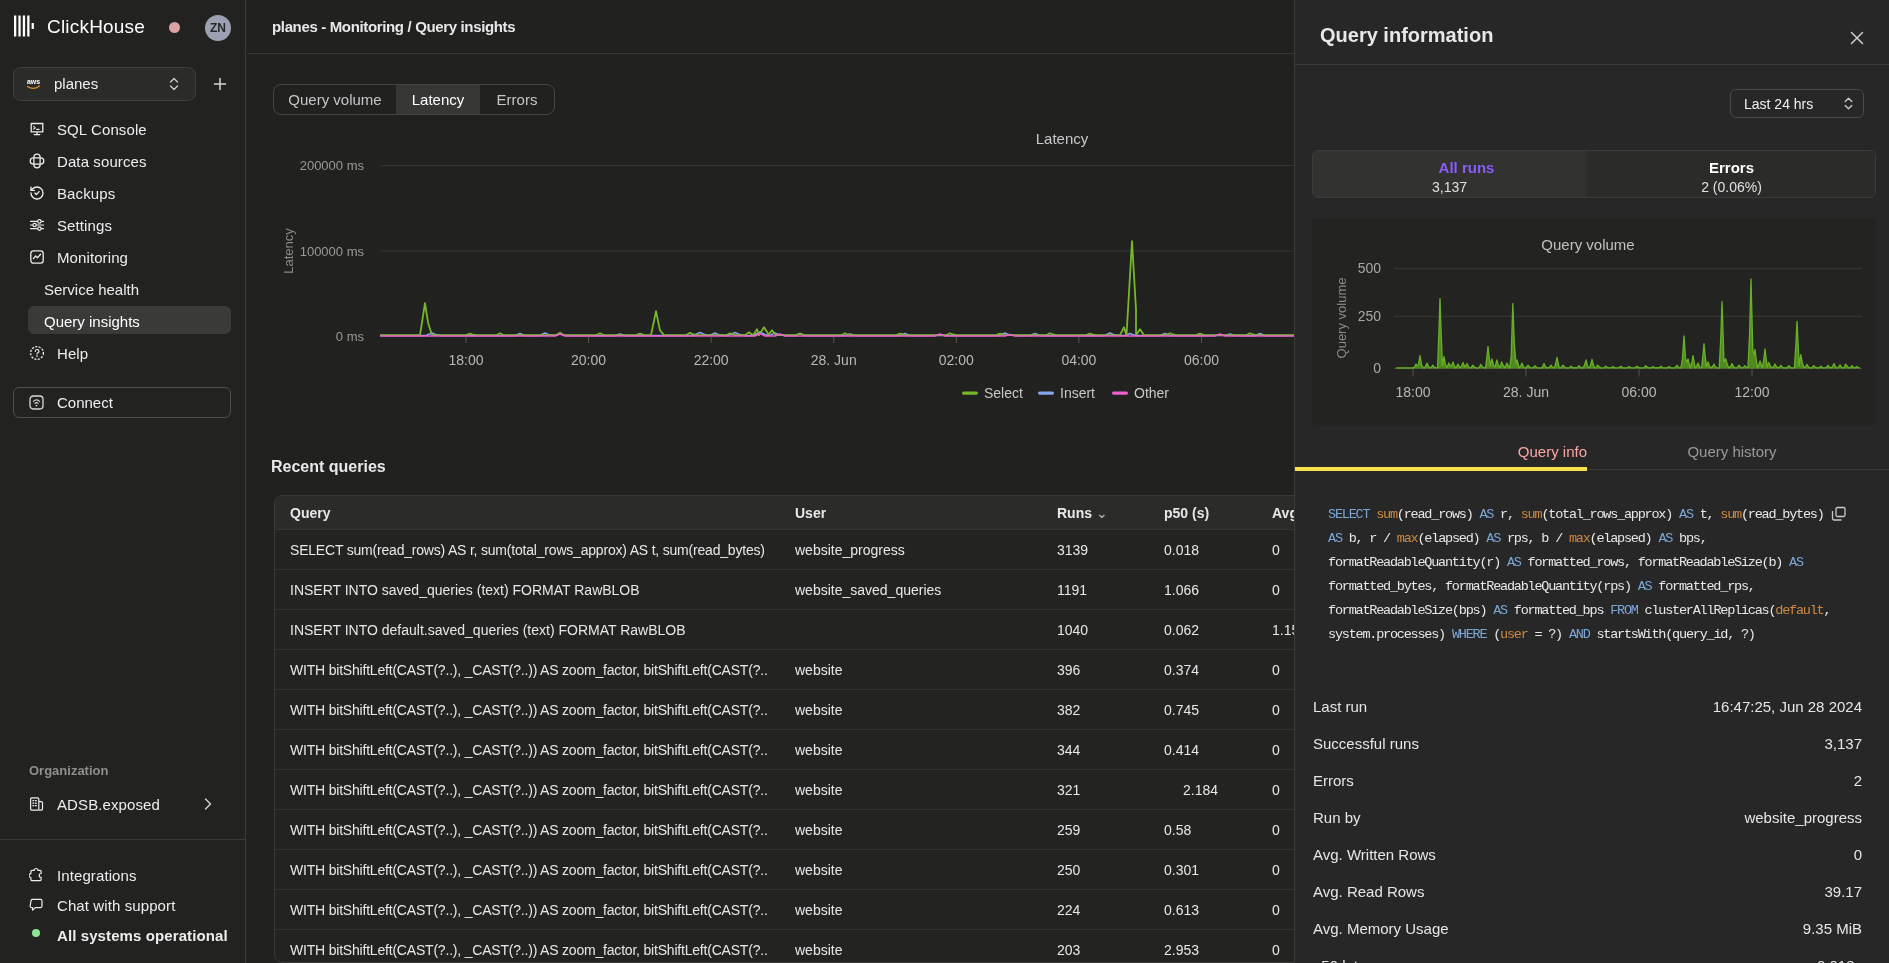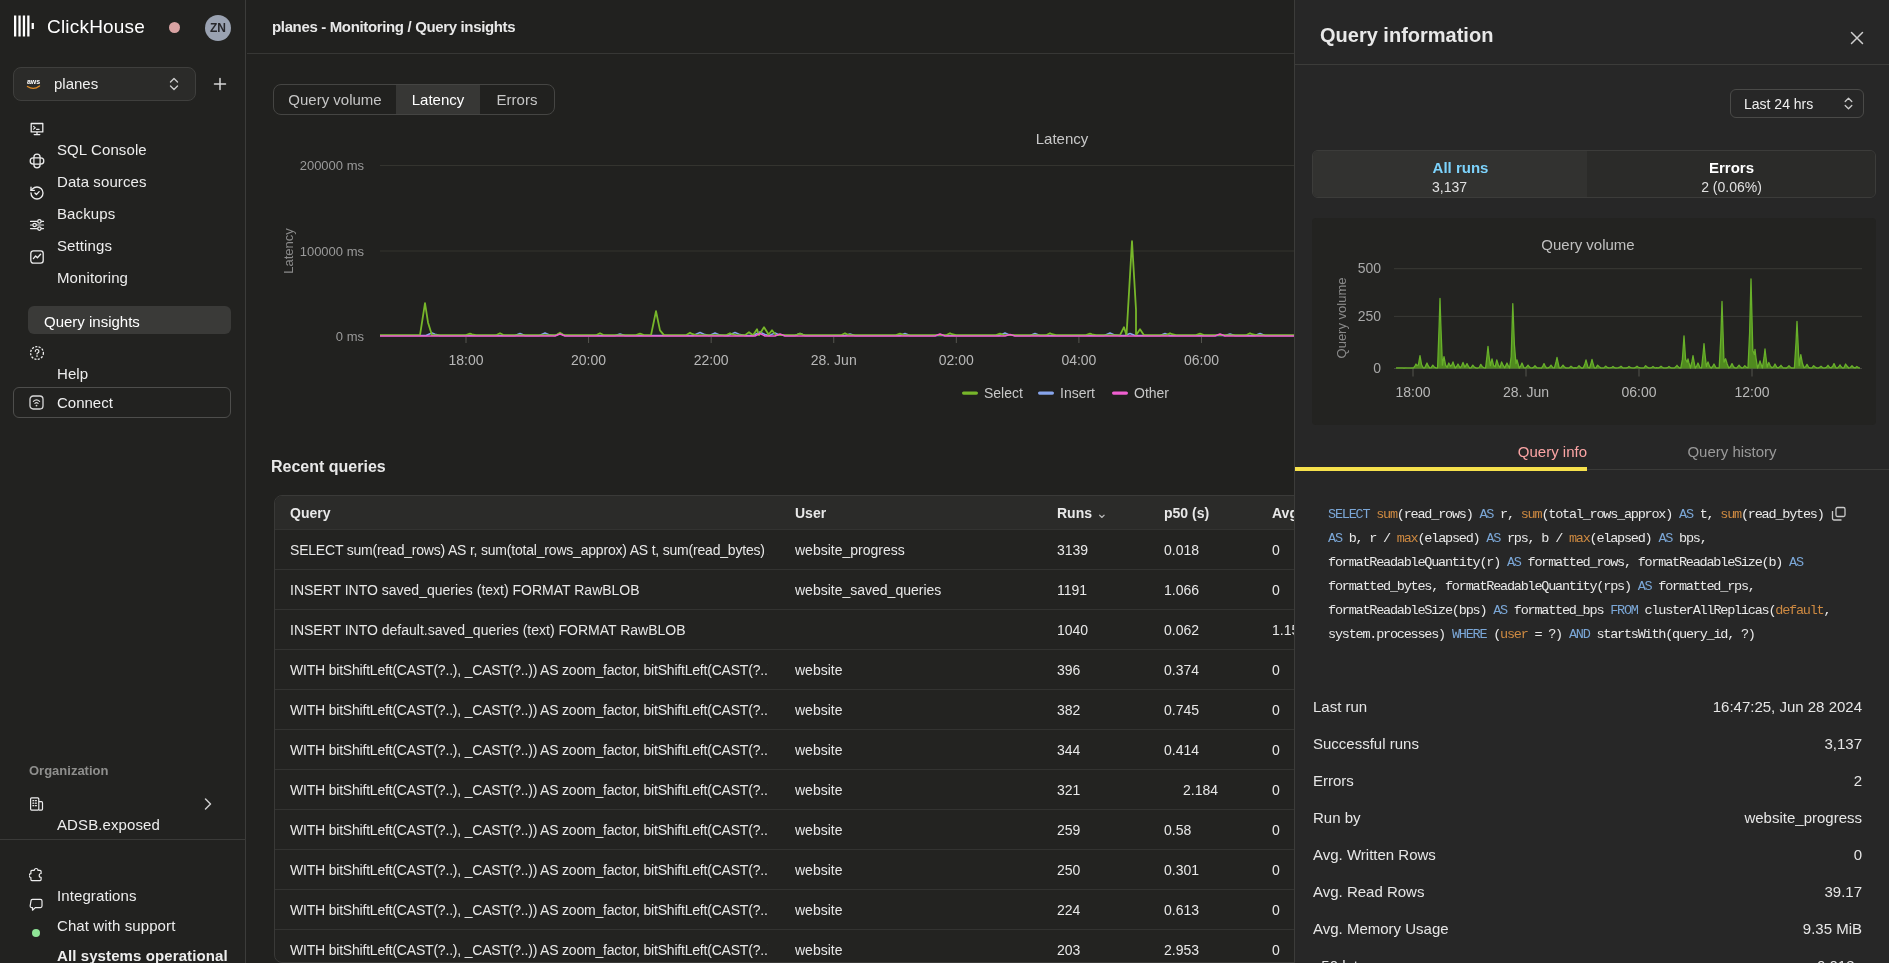--- a/index.html
+++ b/index.html
@@ -6,21 +6,21 @@
   html,body { width:1889px; height:963px; overflow:hidden; background:#21211f;
     font-family:"Liberation Sans", sans-serif; color:#e8e8e8; }
   .abs { position:absolute; }
   #stage { position:relative; width:1889px; height:943px; }
 
   
   #sidebar { position:absolute; left:0; top:0; width:246px; height:963px;
     background:#222220; border-right:1px solid #3c3c3a; }
   .navrow { position:absolute; left:0; width:246px; height:32px; }
   .navrow .ic { position:absolute; left:29px; top:50%; transform:translateY(-50%); width:16px; height:16px; }
-  .navrow .lb { position:absolute; left:57px; top:50%; transform:translateY(-50%); font-size:15px; color:#ededed; letter-spacing:.1px;margin-top:20px; }
+  .navrow .lb { position:absolute; left:57px; top:50%; transform:translateY(-50%); font-size:15px; color:#ededed; letter-spacing:.1px; }
   .navrow .lb2 { position:absolute; left:44px; top:50%; transform:translateY(-50%); font-size:15px; color:#ededed; }
 
   
   #main { position:absolute; left:247px; top:0; width:1642px; height:963px; background:#21211f; }
   #mainhdr { position:absolute; left:0; top:0; width:1642px; height:54px; border-bottom:1px solid #373735; }
   #mainhdr .t { position:absolute; left:25px; top:18px; font-size:15px; font-weight:bold; letter-spacing:-0.35px; }
 
   .tabgroup { position:absolute; left:26px; top:84px; height:31px; border:1px solid #454543; border-radius:8px;
     display:flex; overflow:hidden; }
   .tabgroup .tab { font-size:15px; color:#c6c6c6; display:flex; align-items:center; justify-content:center; }
@@ -110,20 +110,23 @@
         </svg>
       <div class="lb">Settings</div>
     </div>
     <div class="navrow" style="top:241px;">
       <svg class="ic" viewBox="0 0 16 16">
           <rect x="1.8" y="1.8" width="12.4" height="12.4" rx="2.6" stroke="#ededed" stroke-width="1.3" fill="none"></rect>
           <path d="M4.4 9.6 l2.2-2.6 1.8 1.7 3.2-3.4" stroke="#ededed" stroke-width="1.3" fill="none" stroke-linecap="round" stroke-linejoin="round"></path>
         </svg>
       <div class="lb">Monitoring</div>
     </div>
+    <div class="navrow" style="top:273px;">
+        <div class="lb2">Service health</div>
+      </div>
     <div class="abs" style="left:28px; top:306px; width:203px; height:28px; background:#3a3a38; border-radius:6px;"></div>
     <div class="navrow" style="top:305px;padding-left:44px;">
         <div class="lb2" style="color:#fff;">Query insights</div>
       </div>
     <div class="navrow" style="top:337px;padding-left:20px;">
       <svg class="ic" viewBox="0 0 16 16">
           <circle cx="8" cy="8" r="6.4" stroke="#ededed" stroke-width="1.3" fill="none" stroke-dasharray="2.1 1.35"></circle>
           <path d="M6.3 6.3 a1.8 1.8 0 1 1 2.4 1.7 c-.5.2-.7.5-.7 1" stroke="#ededed" stroke-width="1.2" fill="none" stroke-linecap="round"></path>
           <circle cx="8" cy="11" r=".85" fill="#ededed"></circle>
         </svg>
@@ -325,21 +328,21 @@
     <div class="abs" style="left:449px; top:96px; font-size:14px; color:#f0f0f0;">Last 24 hrs</div>
     <svg class="abs" style="left:548px; top:96px;" width="11" height="15" viewBox="0 0 11 15">
       <path d="M2.2 5.5 L5.5 2.2 L8.8 5.5" stroke="#cbcbcb" stroke-width="1.3" fill="none" stroke-linecap="round" stroke-linejoin="round"></path>
       <path d="M2.2 9.5 L5.5 12.8 L8.8 9.5" stroke="#cbcbcb" stroke-width="1.3" fill="none" stroke-linecap="round" stroke-linejoin="round"></path>
     </svg>
 
     <div class="abs" style="left:17px; top:150px; width:564px; height:48px; border:1px solid #3c3c3a; border-radius:6px; overflow:hidden; display:flex;">
       <div style="width:275px; height:100%; background:#323230;"></div>
       <div style="width:289px; height:100%; background:#2b2b29;"></div>
     </div>
-    <div class="abs" style="left:28px; top:159px; width:275px; text-align:center; font-size:15px; font-weight:bold; color:#7dd3fc;">All runs</div>
+    <div class="abs" style="left:34px; top:159px; width:275px; text-align:center; font-size:15px; font-weight:bold; color:#8b5cf6;">All runs</div>
     <div class="abs" style="left:17px; top:179px; width:275px; text-align:center; font-size:14px; color:#e0e0e0;">3,137</div>
     <div class="abs" style="left:292px; top:159px; width:289px; text-align:center; font-size:15px; font-weight:bold; color:#fff;">Errors</div>
     <div class="abs" style="left:292px; top:179px; width:289px; text-align:center; font-size:14px; color:#e0e0e0;">2 (0.06%)</div>
 
     <div class="abs" id="qvchart" style="left:17px; top:218px; width:564px; height:207px; background:#232321; border-radius:4px;">
 <svg width="564" height="207" viewBox="0 0 564 207">
 <text x="276" y="32" font-size="15" fill="#c0c0c0" text-anchor="middle" font-family="Liberation Sans">Query volume</text>
 <text x="69" y="55.19999999999999" font-size="14" fill="#a8a8a8" text-anchor="end" font-family="Liberation Sans">500</text>
 <text x="69" y="102.89999999999998" font-size="14" fill="#a8a8a8" text-anchor="end" font-family="Liberation Sans">250</text>
 <text x="69" y="155.0" font-size="14" fill="#a8a8a8" text-anchor="end" font-family="Liberation Sans">0</text>

